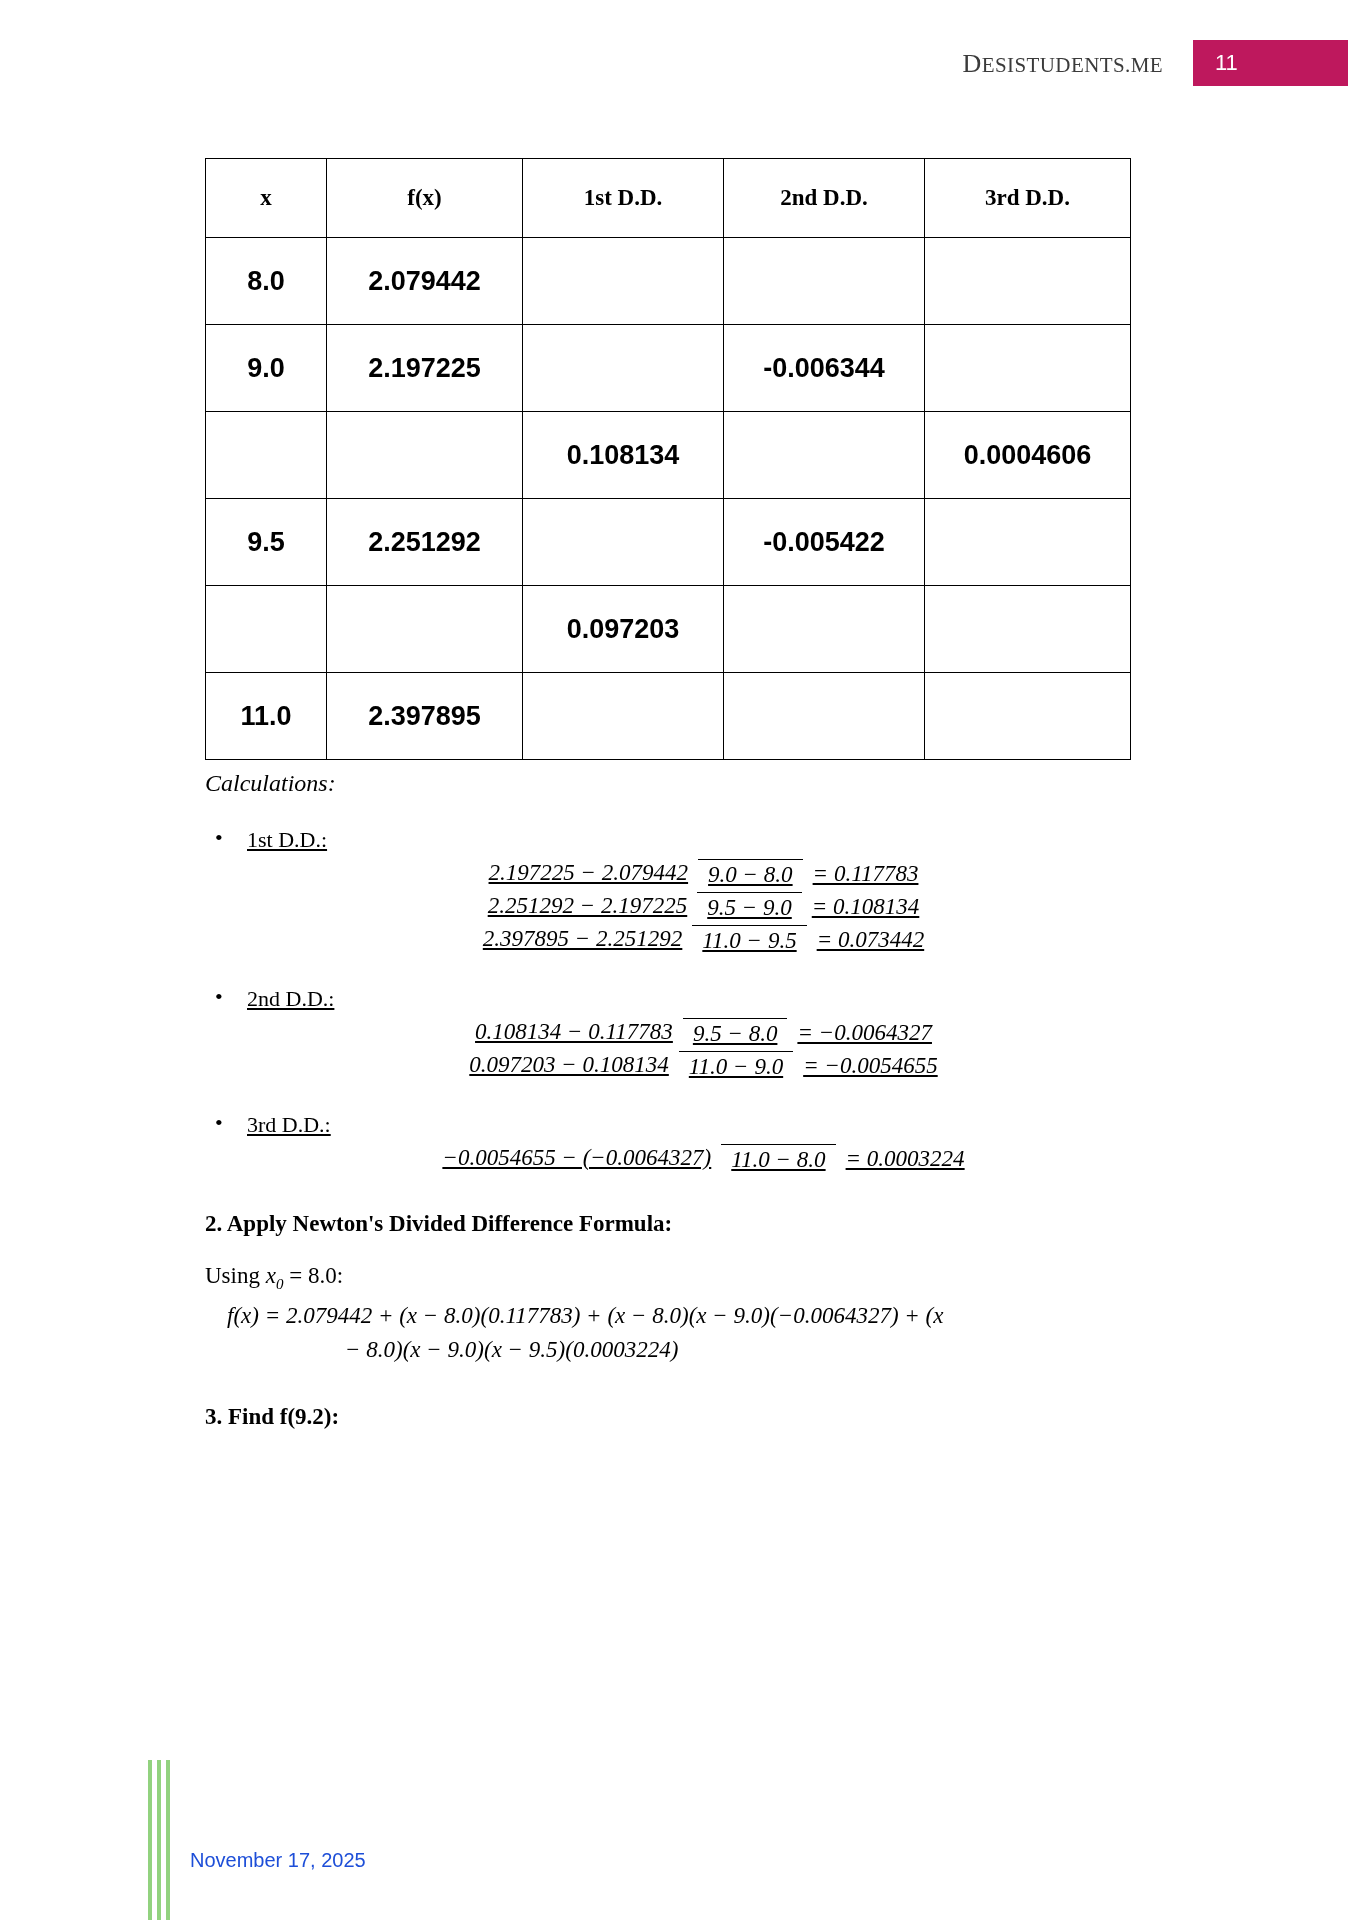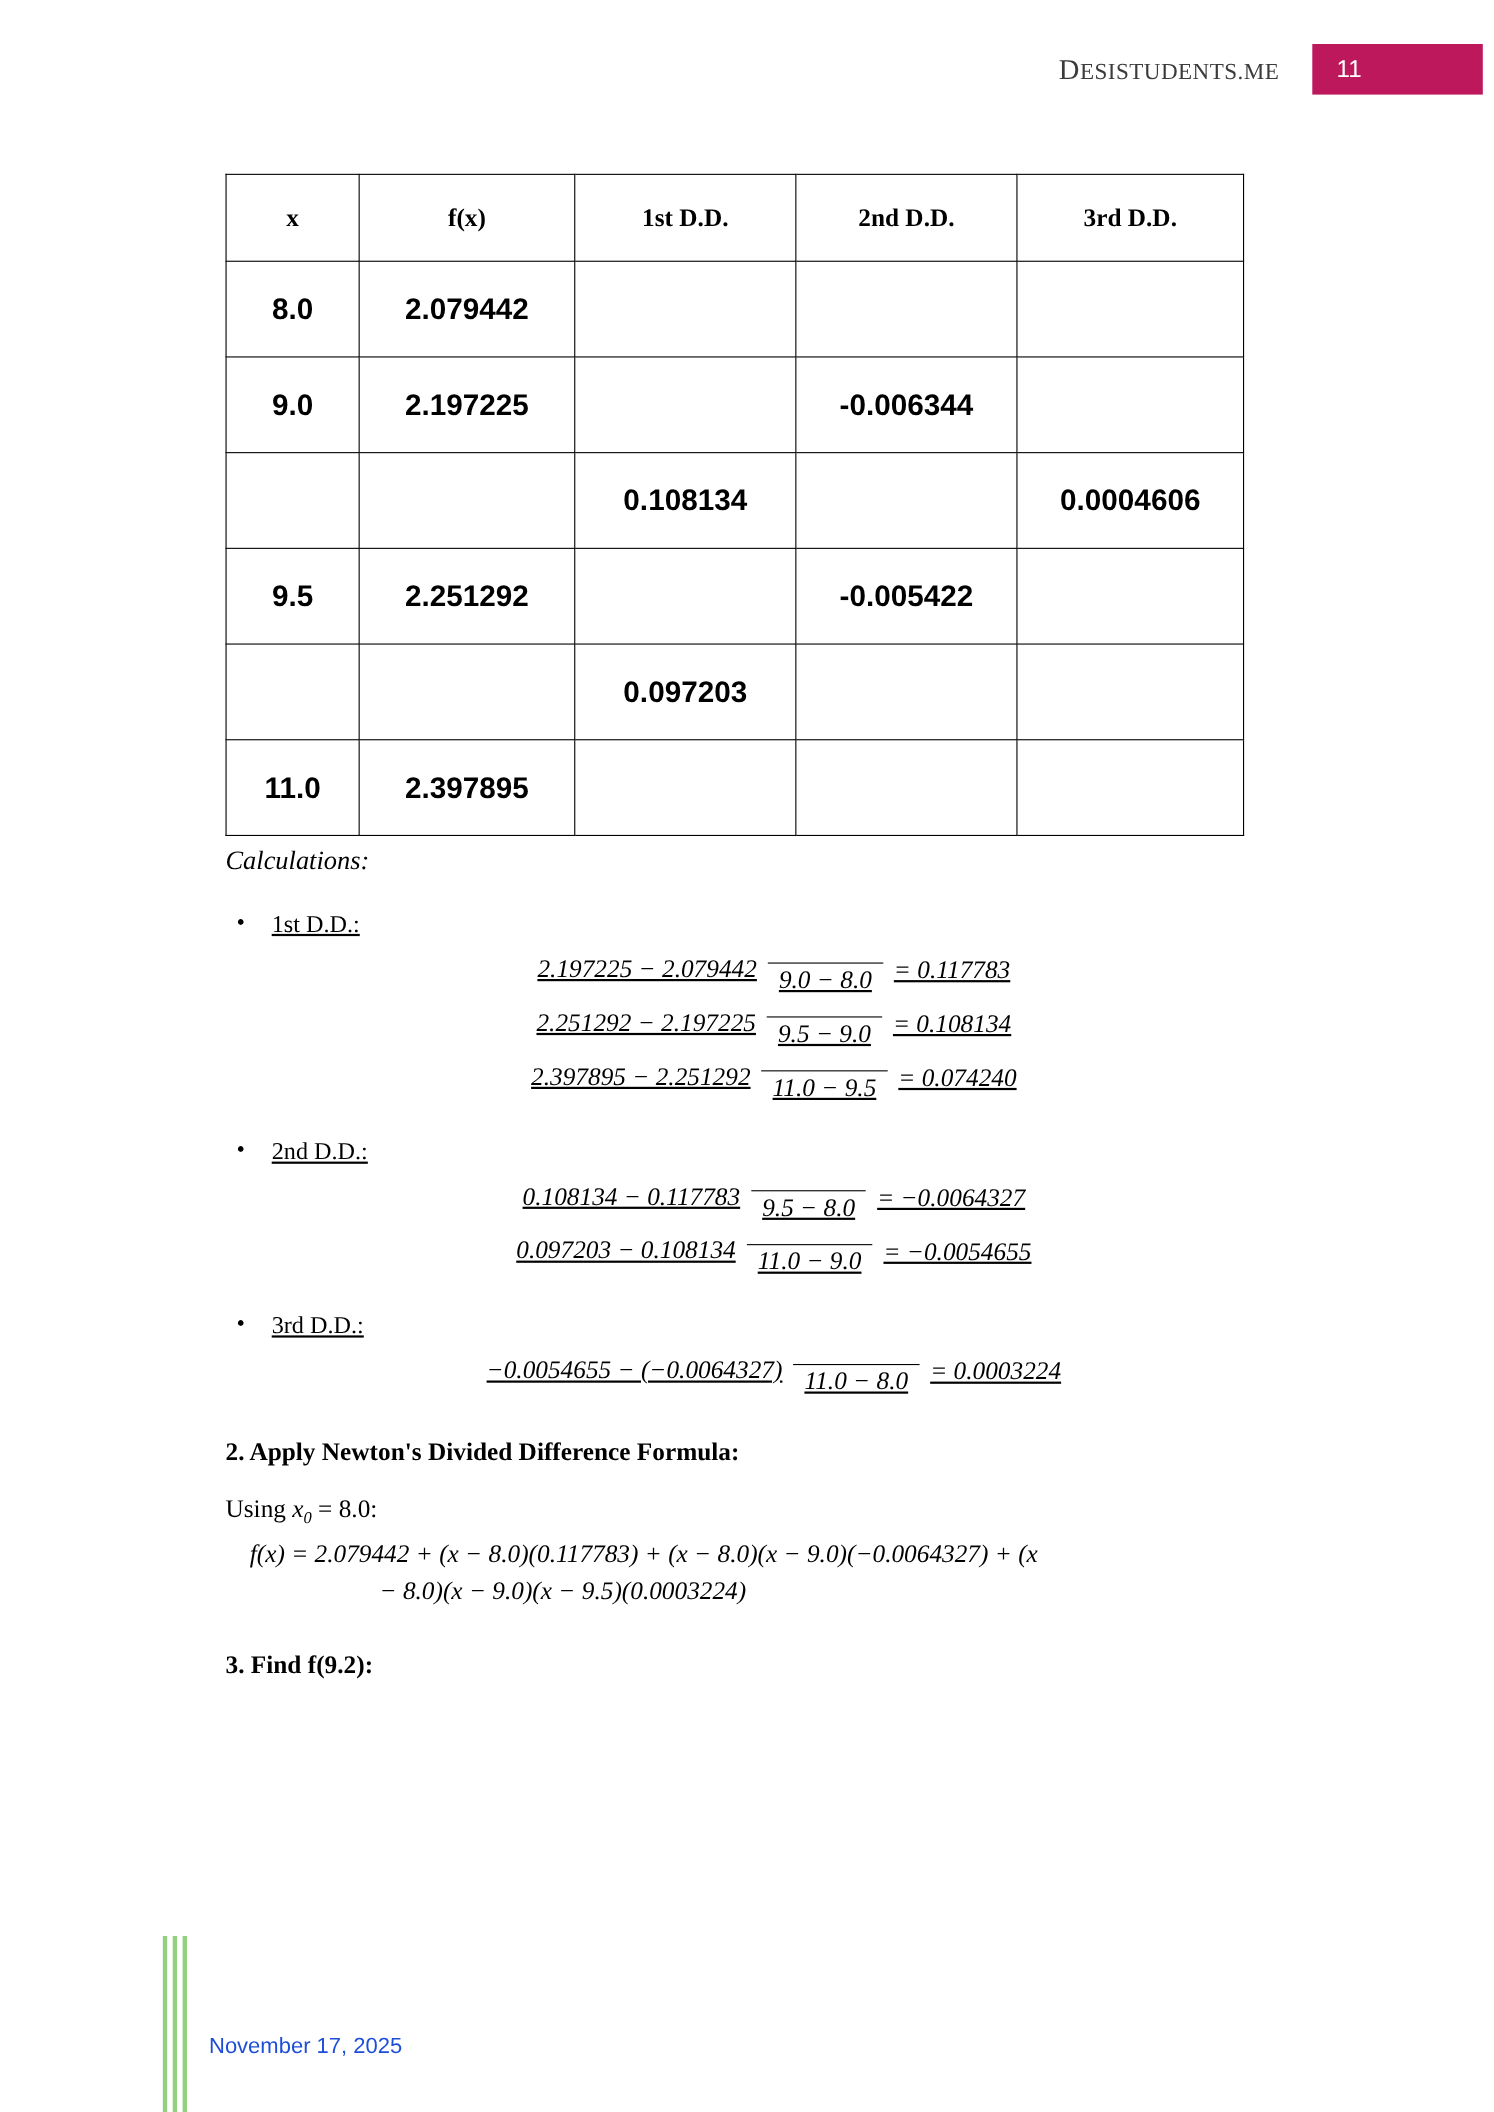--- a/index.html
+++ b/index.html
@@ -144,21 +144,20 @@
     padding: 0 10px 2px 10px;
     white-space: nowrap;
   }
   .frac .den {
     border-top: 1.6px solid #000;
     padding: 2px 10px 0 10px;
     width: 100%;
     box-sizing: border-box;
     text-align: left;
     white-space: nowrap;
-    margin-top: 16px;
   }
   .eq-rhs {
     white-space: nowrap;
   }
 
   .section-head {
     font-weight: bold;
     font-size: 23px;
     margin-top: 36px;
     font-family: "Liberation Serif", serif;
@@ -305,21 +304,21 @@
             <span class="num">2.251292 − 2.197225</span>
             <span class="den">9.5 − 9.0</span>
           </span>
           <span class="eq-rhs">= 0.108134</span>
         </div>
         <div class="eq-row">
           <span class="frac">
             <span class="num">2.397895 − 2.251292</span>
             <span class="den">11.0 − 9.5</span>
           </span>
-          <span class="eq-rhs">= 0.074240</span>
+          <span class="eq-rhs">= 0.073442</span>
         </div>
       </div>
     </li>
 
     <li class="bullet-item">
       <span>2nd D.D.:</span>
       <div class="eq-block">
         <div class="eq-row">
           <span class="frac">
             <span class="num">0.108134 − 0.117783</span>

